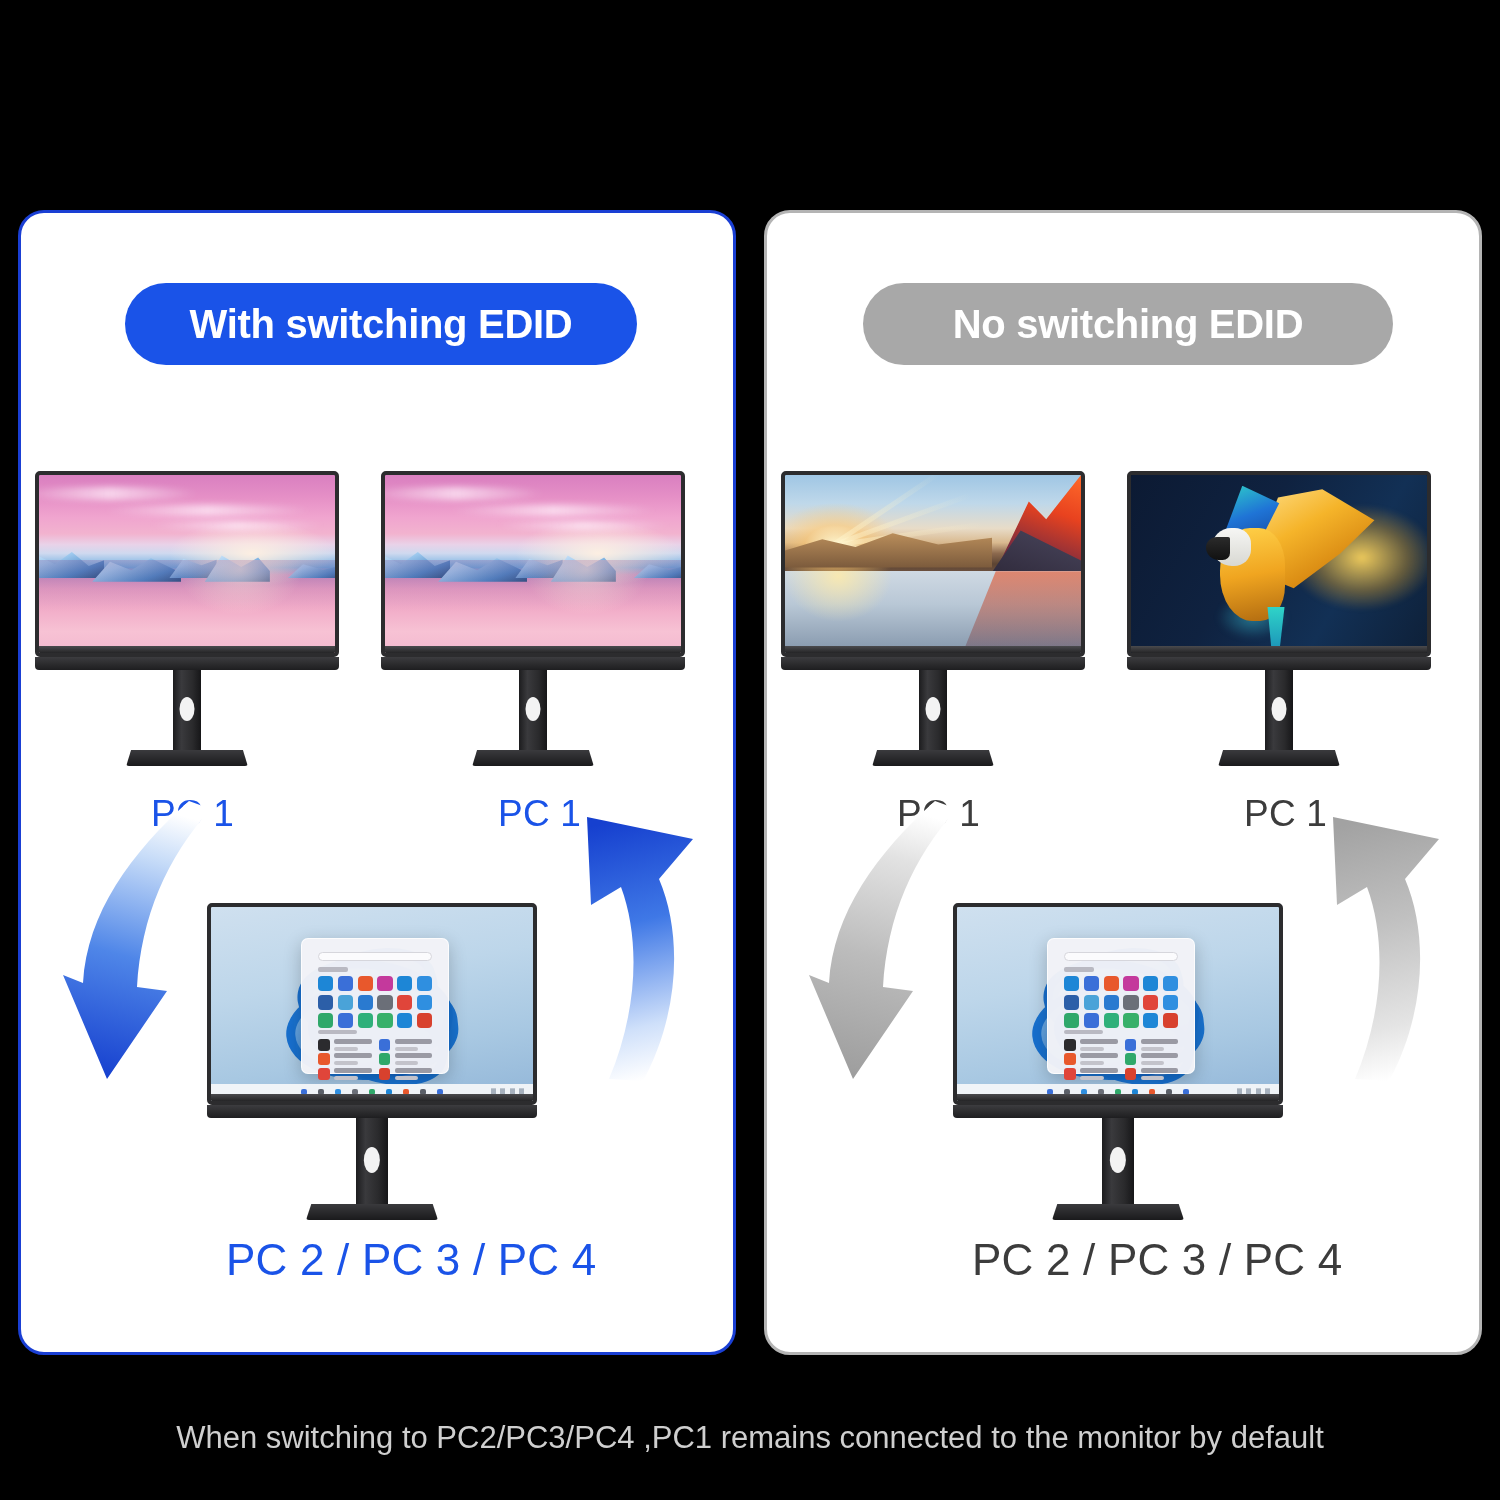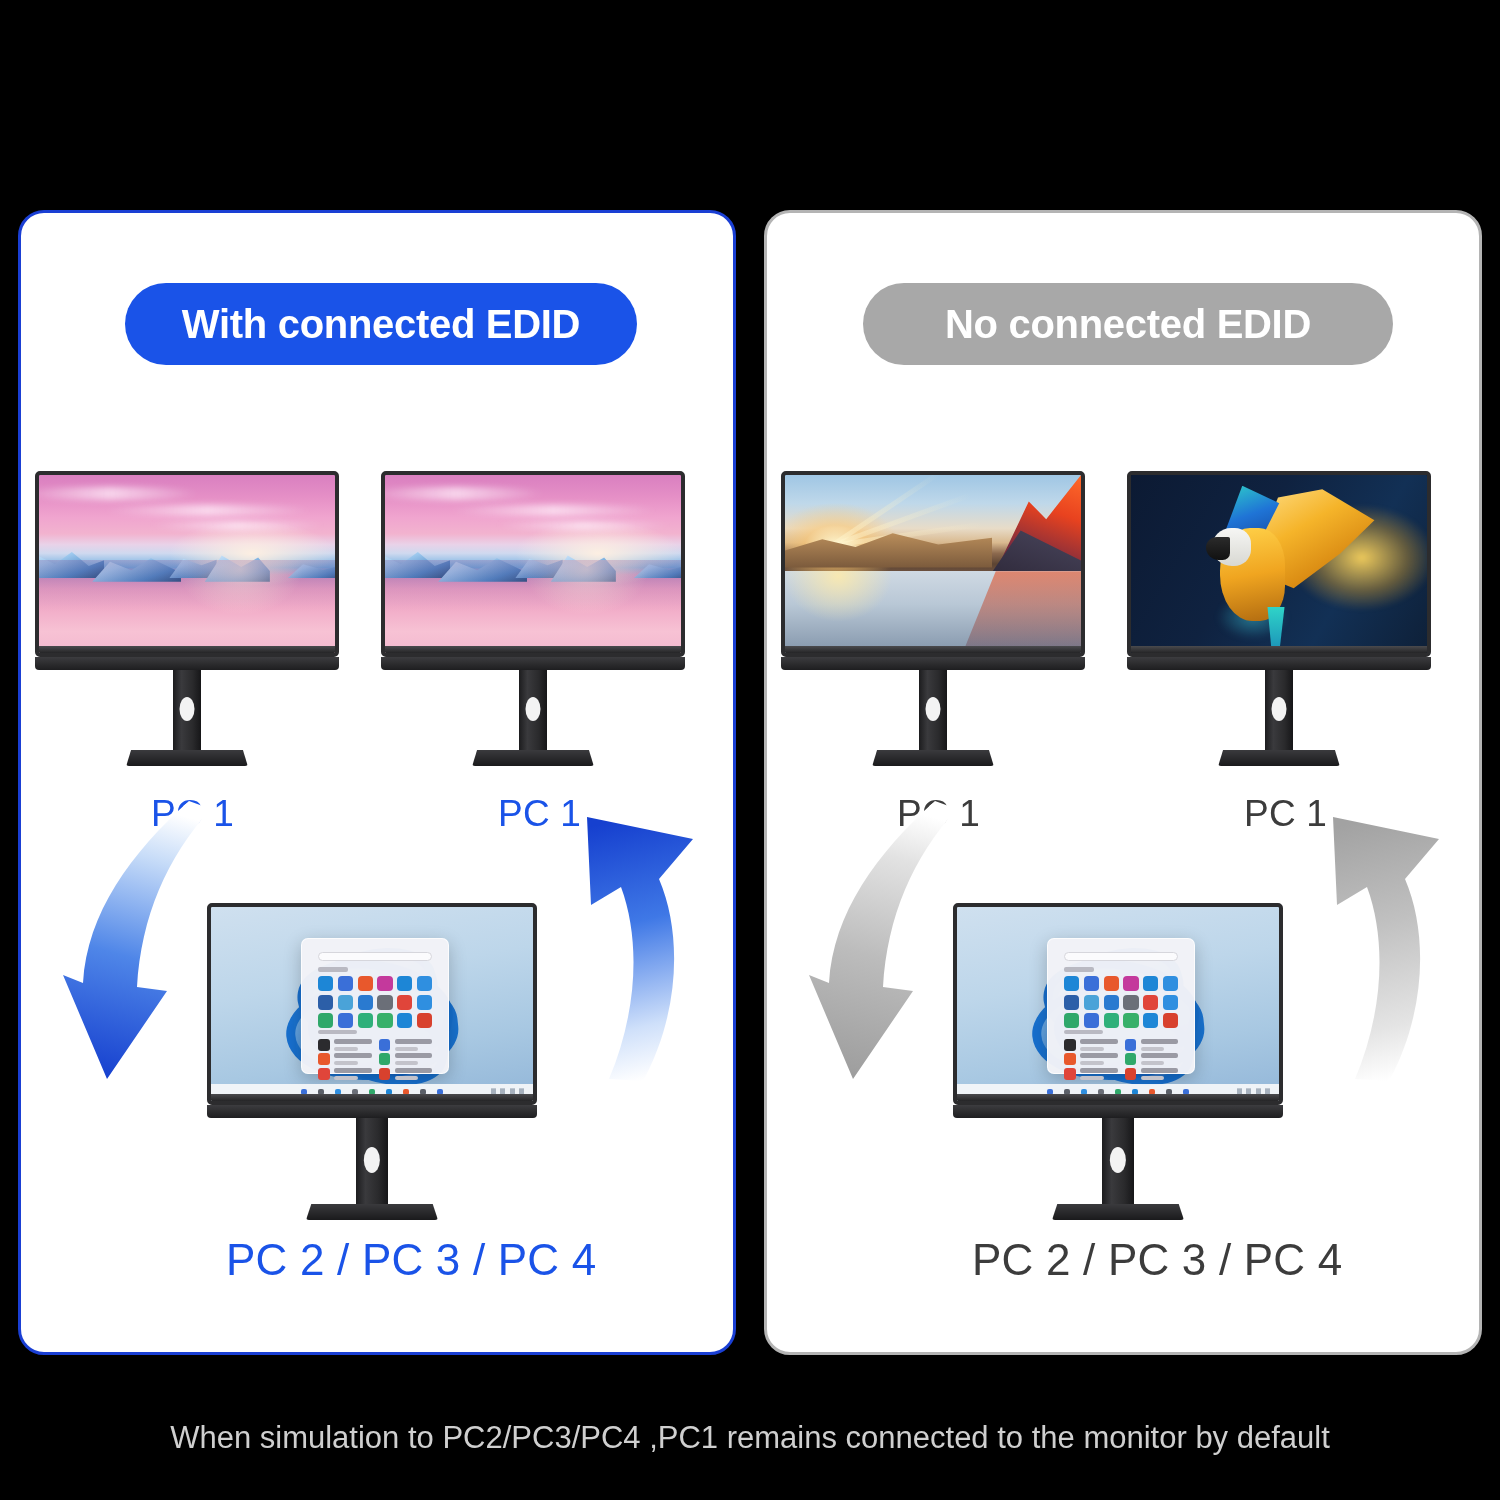--- a/index.html
+++ b/index.html
@@ -286,21 +286,21 @@
   }
 </style>
 </head>
 <body>
 
 <div class="stage">
 
 
   <div class="panel panel-left">
 
-    <div class="badge badge-left">With connected EDID</div>
+    <div class="badge badge-left">With switching EDID</div>
 
     <div class="monitor" style="left:14px; top:258px; width:304px;">
       <div class="screen" style="height:186px;">
         <div class="wp-iceberg">
           <div class="cloud" style="left:-6%;top:7%;width:60%;height:7%;"></div>
           <div class="cloud" style="left:22%;top:17%;width:70%;height:6%;"></div>
           <div class="cloud" style="left:38%;top:26%;width:58%;height:5%;"></div>
           <div class="ice" style="left:-4%;top:40%;width:26%;height:18%;clip-path:polygon(0 100%,14% 30%,36% 56%,58% 18%,80% 62%,100% 44%,100% 100%);"></div>
           <div class="ice" style="left:18%;top:43%;width:30%;height:17%;clip-path:polygon(0 100%,20% 34%,44% 62%,66% 22%,100% 70%,100% 100%);"></div>
           <div class="ice" style="left:44%;top:44%;width:16%;height:14%;clip-path:polygon(0 100%,30% 22%,68% 48%,100% 26%,100% 100%);"></div>
@@ -459,21 +459,21 @@
       <div class="stand-neck" style="height:86px;">
         <div class="stand-hole"></div>
       </div>
       <div class="stand-base"></div>
     </div>
     <div class="pclabel blue big" style="left:205px; top:1022px;">PC 2 / PC 3 / PC 4</div>
   </div>
 
   <div class="panel panel-right">
 
-    <div class="badge badge-right">No connected EDID</div>
+    <div class="badge badge-right">No switching EDID</div>
 
     <div class="monitor" style="left:14px; top:258px; width:304px;">
       <div class="screen" style="height:186px;">
         <div class="wp-sunrise">
           <div class="ray" style="left:16%;top:38%;width:44%;height:3%;transform:rotate(-34deg);"></div>
           <div class="ray" style="left:16%;top:38%;width:50%;height:3%;transform:rotate(-20deg);"></div>
           <div class="ray" style="left:16%;top:38%;width:52%;height:3%;transform:rotate(-8deg);"></div>
           <div class="ray" style="left:16%;top:38%;width:46%;height:3%;transform:rotate(6deg);"></div>
           <div class="peak-red"></div>
           <div class="peak-dark"></div>
@@ -628,15 +628,15 @@
       </div>
       <div class="bezel-chin"></div>
       <div class="stand-neck" style="height:86px;">
         <div class="stand-hole"></div>
       </div>
       <div class="stand-base"></div>
     </div>
     <div class="pclabel gray big" style="left:205px; top:1022px;">PC 2 / PC 3 / PC 4</div>
   </div>
 
-  <div class="caption">When simulation to PC2/PC3/PC4 ,PC1 remains connected to the monitor by default</div>
+  <div class="caption">When switching to PC2/PC3/PC4 ,PC1 remains connected to the monitor by default</div>
 
 </div>
 
 </body></html>

